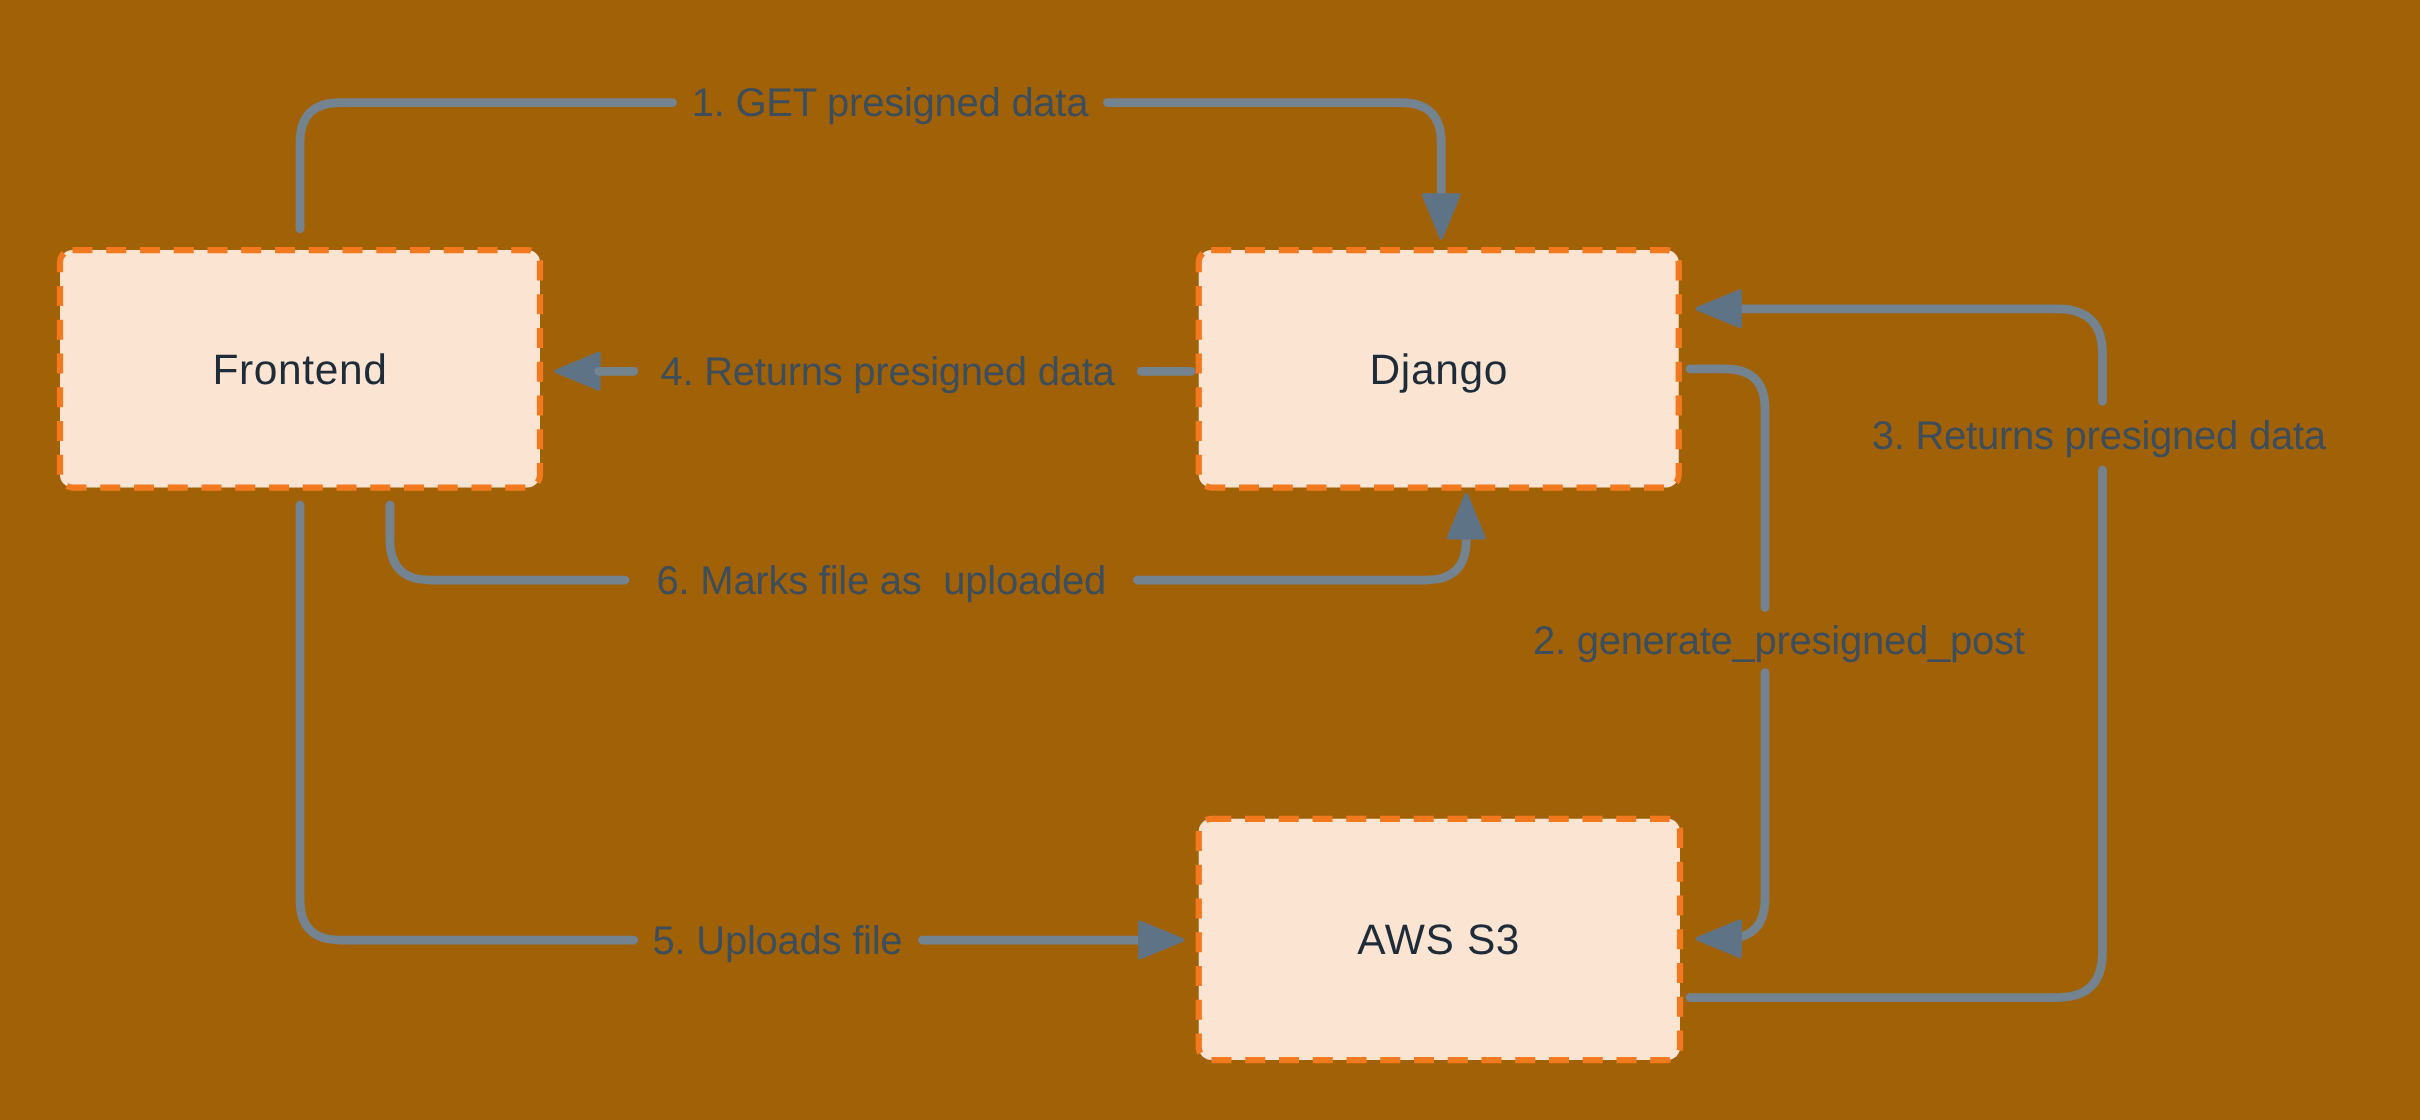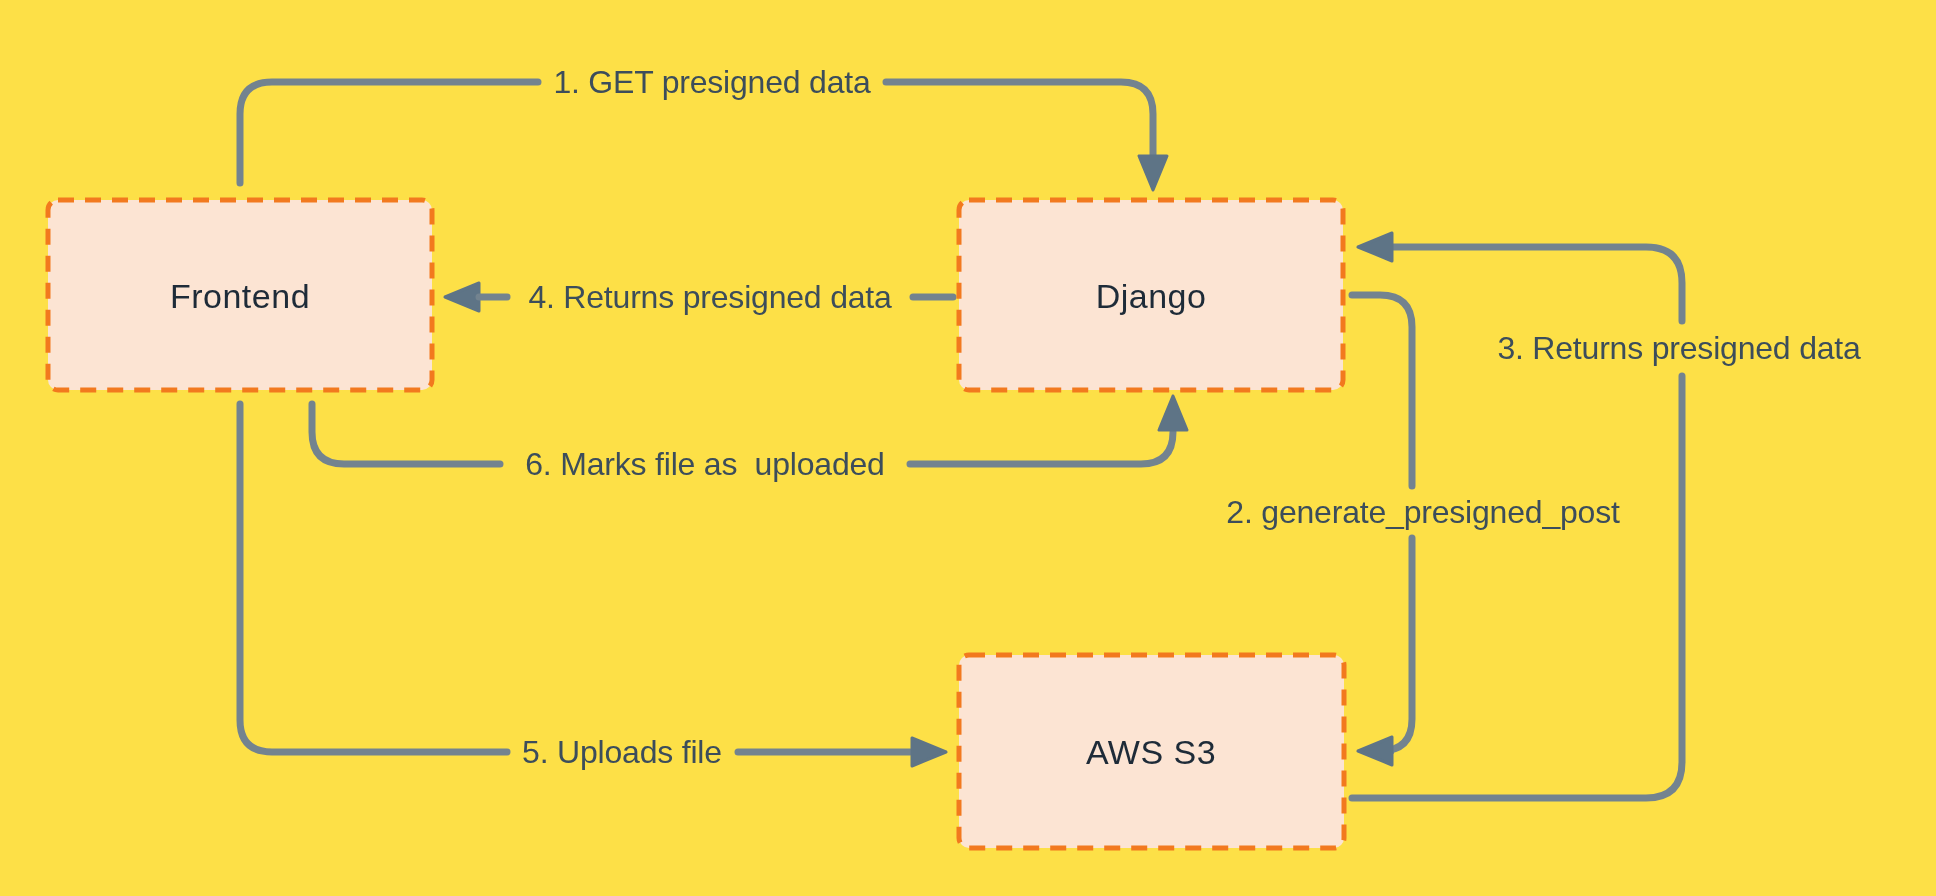--- a/index.html
+++ b/index.html
@@ -5,21 +5,21 @@
   html, body {
     margin: 0;
     padding: 0;
     background: #ECF1F4;
     font-family: "Liberation Sans", sans-serif;
   }
   .stage {
     position: relative;
     width: 1936px;
     height: 896px;
-    background: #fde047;
+    background: #a16207;
     overflow: hidden;
   }
   svg { display: block; }
   .edge-line {
     fill: none;
     stroke: #73838F;
     stroke-width: 7;
     stroke-linecap: round;
     stroke-linejoin: round;
   }

